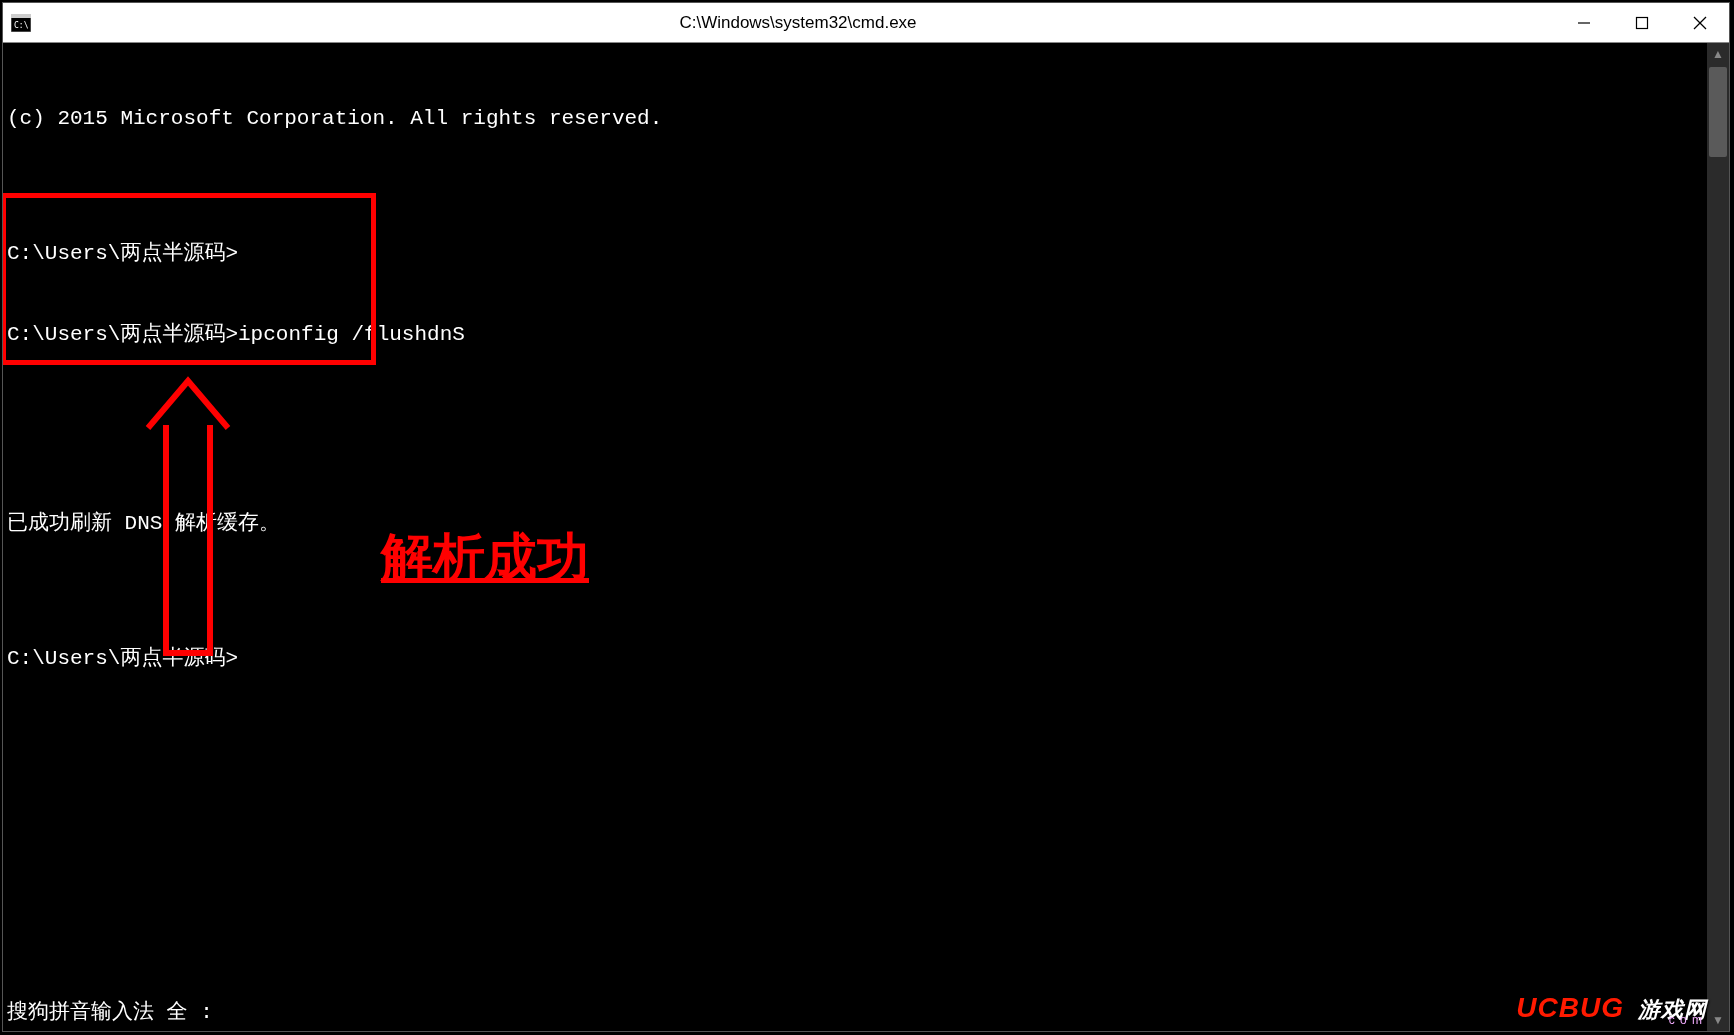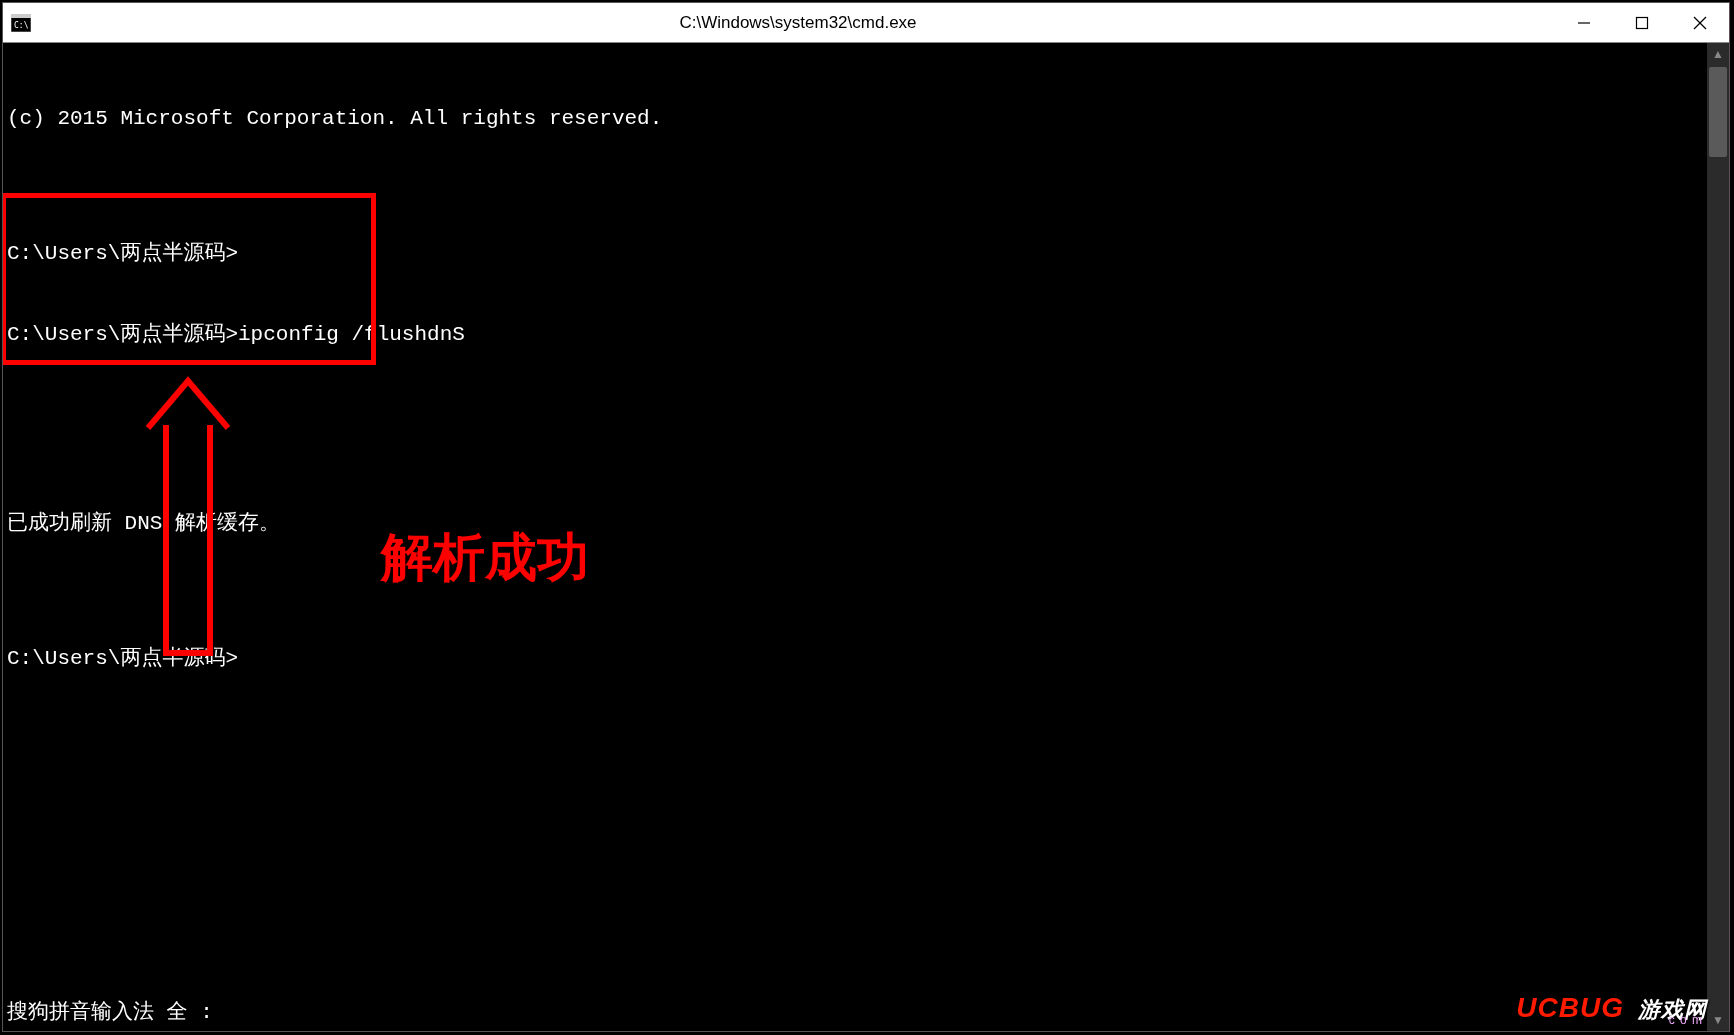--- a/index.html
+++ b/index.html
@@ -127,20 +127,21 @@
   .annotation-arrow {
     position: absolute;
     pointer-events: none;
   }
   .annotation-text {
     position: absolute;
     color: #ff0000;
     font-weight: 700;
     font-family: "Microsoft YaHei","SimHei",sans-serif;
     pointer-events: none;
+    text-decoration: underline;
   }
 
   
   .watermark {
     position: absolute;
     right: 22px;
     bottom: 6px;
     font-family: Arial, sans-serif;
     font-size: 28px;
     font-weight: 700;

